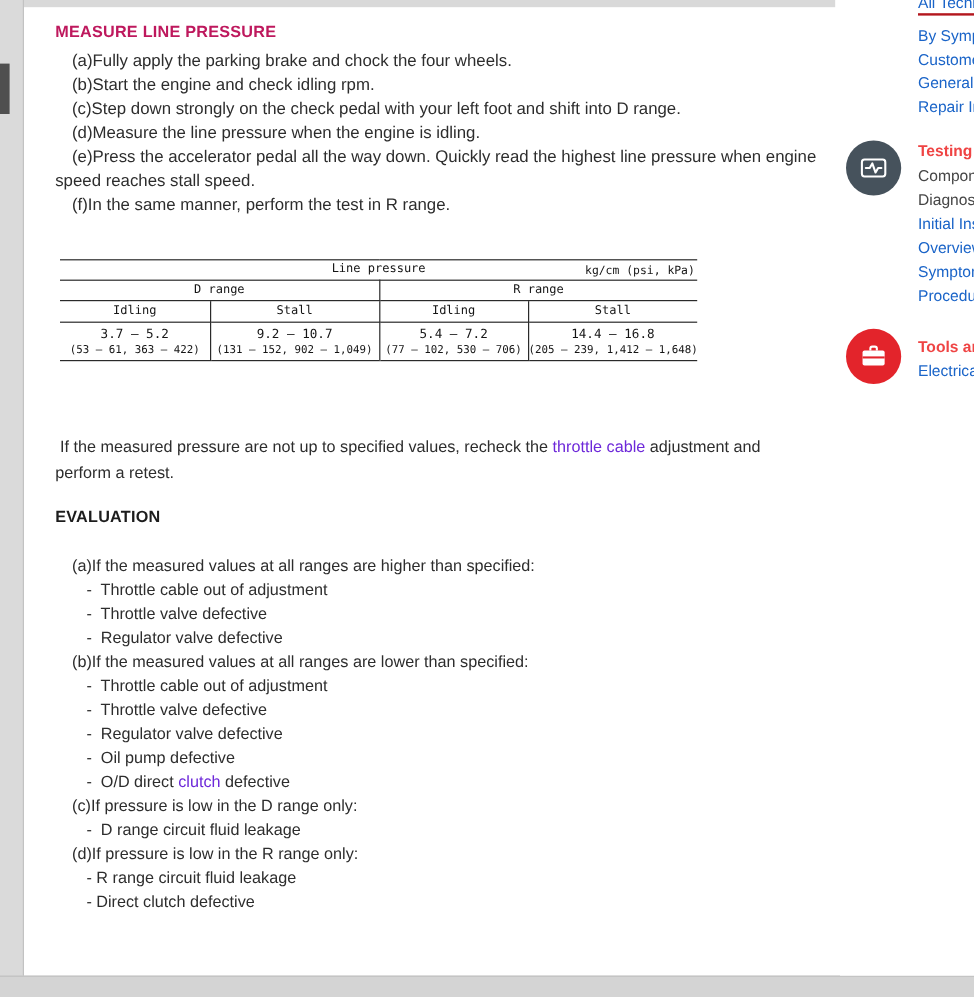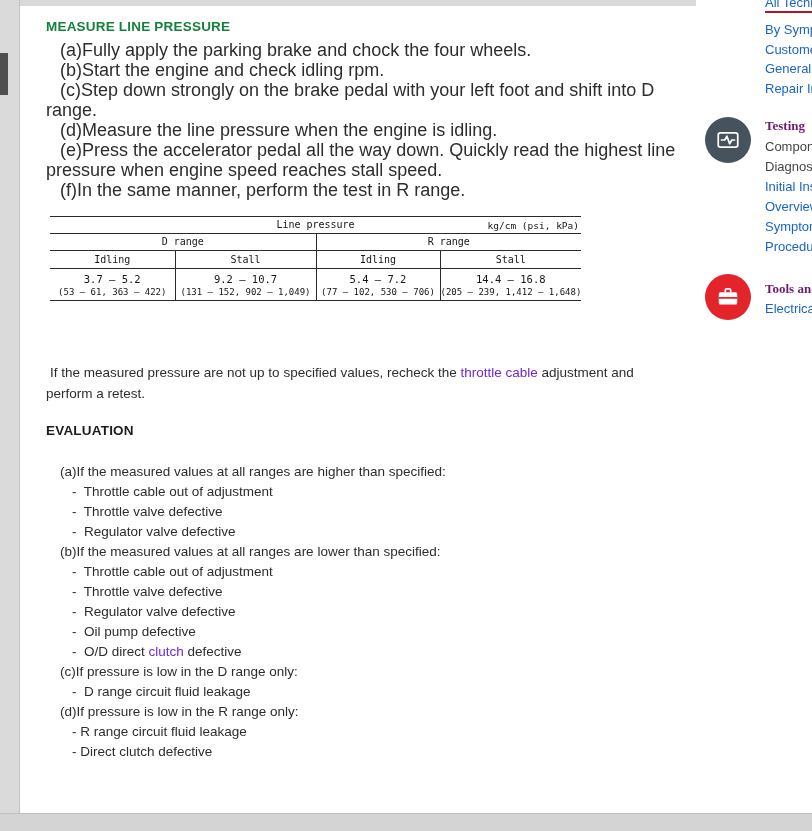--- a/index.html
+++ b/index.html
@@ -15,22 +15,22 @@
 
   
   .left-rail{position:absolute;left:0;top:0;width:20px;height:831px;background:#dadada;border-right:1px solid #c2c2c2;box-sizing:border-box;}
   .rail-thumb{position:absolute;left:0;top:53px;width:8px;height:42px;background:#4f4f4f;}
 
   
   .top-strip{position:absolute;left:20px;top:0;width:676px;height:6px;background:#d9d9d9;}
   .bottom-band{position:absolute;left:0;top:813px;width:812px;height:18px;background:#d4d4d4;border-top:1px solid #c0c0c0;box-sizing:border-box;}
 
   
-  .h-measure{position:absolute;left:46px;top:19px;font-size:13.5px;font-weight:bold;color:#15803d;letter-spacing:.2px;white-space:nowrap;}
-  .steps{position:absolute;left:46px;top:40px;width:642px;font-size:18px;line-height:20px;}
+  .h-measure{position:absolute;left:46px;top:19px;font-size:13.5px;font-weight:bold;color:#be185d;letter-spacing:.2px;white-space:nowrap;}
+  .steps{position:absolute;left:46px;top:40px;width:642px;font-size:14px;line-height:20px;}
   .steps p{text-indent:14px;}
   .note{position:absolute;left:46px;top:362px;width:634px;font-size:13.5px;line-height:21px;text-indent:4px;}
   .h-eval{position:absolute;left:46px;top:423px;font-size:13.5px;font-weight:bold;color:#1c1c1c;letter-spacing:.2px;white-space:nowrap;}
   .evals{position:absolute;left:46px;top:462px;width:642px;font-size:13.5px;line-height:20px;}
   .evals p{white-space:pre;}
   .evals .head{padding-left:14px;}
   .evals .sub{padding-left:26px;}
 
   
   .ptable{
@@ -47,42 +47,42 @@
   .valrow td{height:31px;vertical-align:middle;}
   .v1{font-size:10.5px;line-height:14px;}
   .v2{font-size:9px;line-height:12px;white-space:nowrap;}
   .bR{border-right:1px solid #2a2a2a;}
 
   
   .sidebar{position:absolute;left:700px;top:0;width:112px;height:813px;overflow:hidden;background:#fff;}
   .sb-text{position:absolute;left:65px;width:47px;white-space:nowrap;overflow:hidden;font-size:13px;line-height:16px;display:block;}
   .sb-link{color:#1a64c8;cursor:pointer;}
   .sb-static{color:#454545;}
-  .sb-title{color:#701a75;font-weight:bold;font-family:Liberation Serif, serif;}
+  .sb-title{color:#ef4444;font-weight:bold;}
   .red-underline{position:absolute;left:65px;top:11px;width:47px;height:2px;background:#b3161d;}
   .icon-circle{position:absolute;left:5px;width:46px;height:46px;border-radius:50%;display:flex;align-items:center;justify-content:center;cursor:pointer;}
   .ic-testing{top:117px;background:#46525c;}
   .ic-tools{top:274px;background:#e3242b;}
 </style>
 </head>
 <body>
 
 <div class="left-rail">
   <div class="rail-thumb"></div>
 </div>
 
 <div class="top-strip"></div>
 <div class="bottom-band"></div>
 
 <div class="h-measure">MEASURE LINE PRESSURE</div>
 
 <div class="steps">
   <p>(a)Fully apply the parking brake and chock the four wheels.</p>
   <p>(b)Start the engine and check idling rpm.</p>
-  <p>(c)Step down strongly on the brake pedal with your left foot and shift into D range.</p>
+  <p>(c)Step down strongly on the check pedal with your left foot and shift into D range.</p>
   <p>(d)Measure the line pressure when the engine is idling.</p>
   <p>(e)Press the accelerator pedal all the way down. Quickly read the highest line pressure when engine speed reaches stall speed.</p>
   <p>(f)In the same manner, perform the test in R range.</p>
 </div>
 
 <table class="ptable">
   <colgroup>
     <col style="width:125px">
       <col style="width:141px">
       <col style="width:124px">

